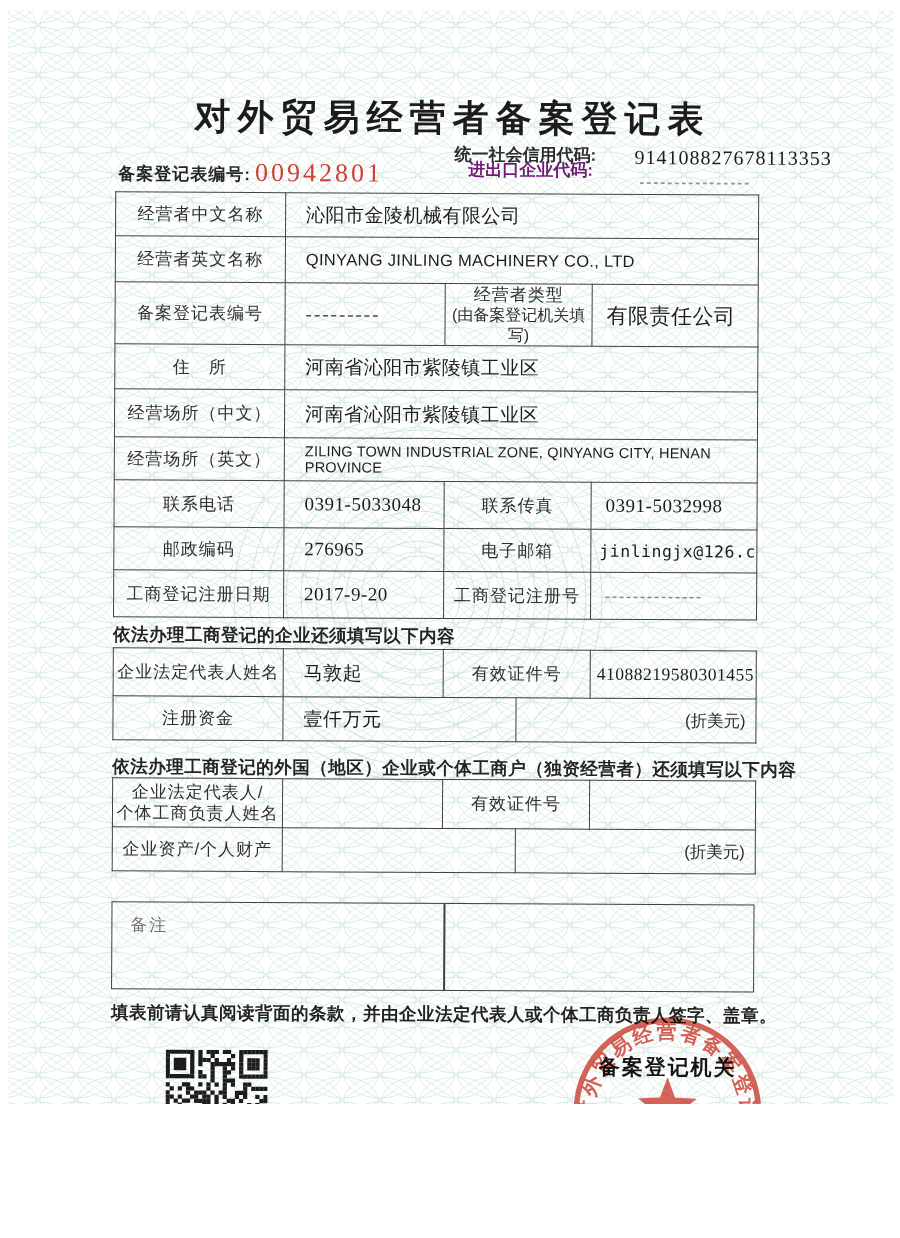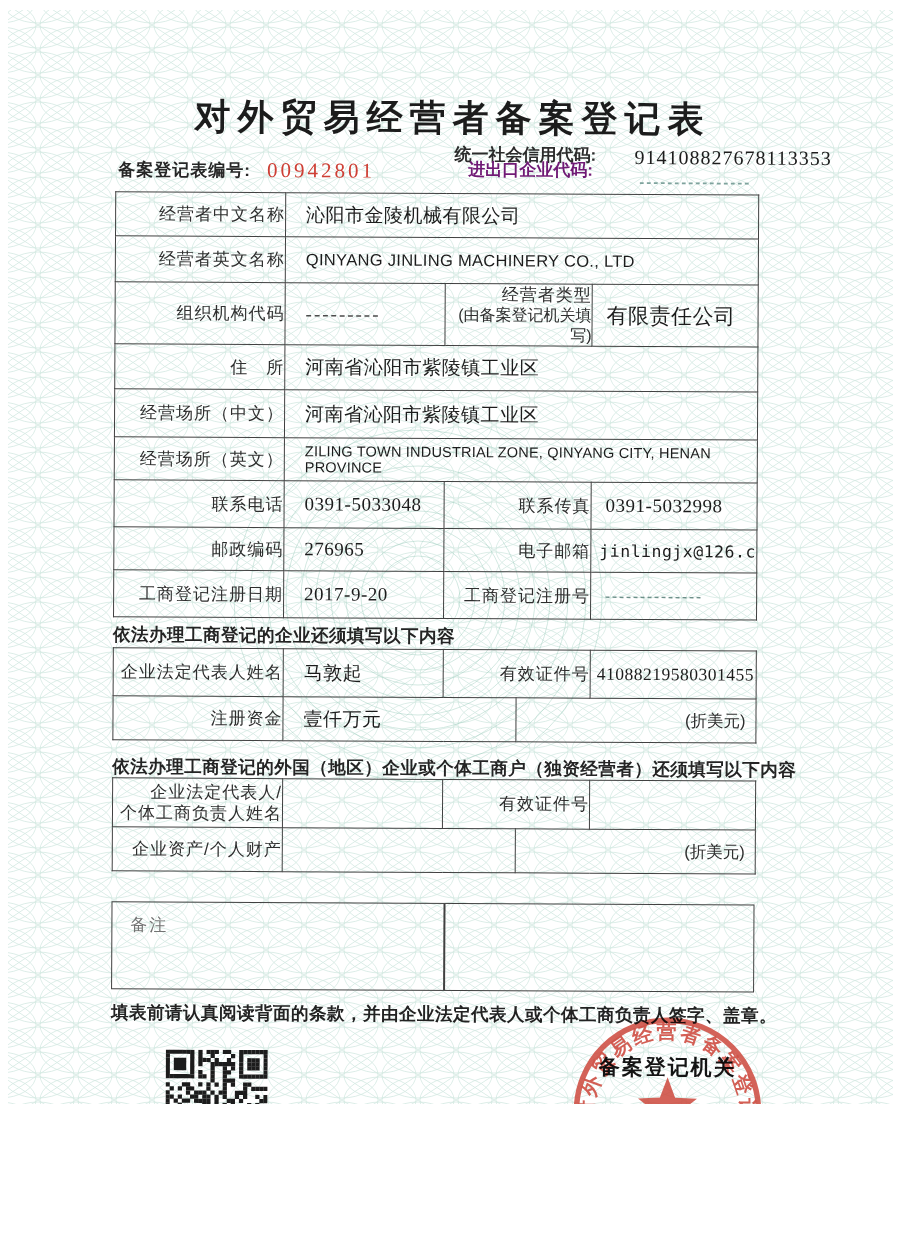--- a/index.html
+++ b/index.html
@@ -6,30 +6,30 @@
   html,body{width:900px;height:1238px;overflow:hidden;background:#fff}
   body{font-family:"Liberation Sans","DejaVu Sans",sans-serif;color:#222}
   .page{position:relative;width:900px;height:1104px;background:#fff;overflow:hidden}
   .bg{position:absolute;left:0;top:0;z-index:0}
   .content{position:absolute;left:0;top:0;width:900px;height:1238px;z-index:1;
            transform:rotate(.3deg);transform-origin:450px 620px}
   .title{position:absolute;left:0;top:94px;width:900px;text-align:center;
          font-size:36px;font-weight:bold;letter-spacing:7px;color:#1c1c1c}
   .regno{position:absolute;left:116px;top:159px;font-size:17px;font-weight:bold;color:#262626;letter-spacing:1px}
   .regno .num{color:#ce3f35;font-family:"Liberation Serif","DejaVu Serif",serif;font-weight:normal;
-              font-size:21px;letter-spacing:3px;margin-left:16px;vertical-align:-1px}
+              font-size:26px;letter-spacing:3px;margin-left:4px;vertical-align:-1px}
   .code-l1{position:absolute;left:452px;top:143px;font-size:17px;font-weight:bold;color:#2b2b2b}
   .code-l2{position:absolute;left:466px;top:158px;font-size:17px;font-weight:bold;color:#701a75}
   .code-val{position:absolute;left:632px;top:145px;font-family:"Liberation Serif","DejaVu Serif",serif;
             font-size:20px;letter-spacing:1px;color:#1d1d1d}
   .code-dash{position:absolute;left:637px;top:172px;font-size:15px;letter-spacing:2px;
              color:#7fa39d;font-weight:bold}
   table{border-collapse:collapse;table-layout:fixed;position:absolute;background:transparent}
   td{border:1.5px solid #414141;overflow:hidden;vertical-align:middle}
-  .lab{text-align:right;font-size:17px;color:#2e2e2e;letter-spacing:1px;line-height:1.25}
+  .lab{text-align:center;font-size:17px;color:#2e2e2e;letter-spacing:1px;line-height:1.25}
   .lab .sub{font-size:16px;letter-spacing:0}
   .val{font-family:"Liberation Serif","DejaVu Serif",serif;font-size:19px;color:#1c1c1c;
        padding-left:20px;letter-spacing:.5px}
   .val.en{font-family:"Liberation Sans","DejaVu Sans",sans-serif;font-size:16.5px;letter-spacing:.3px}
   .val.en2{font-family:"Liberation Sans","DejaVu Sans",sans-serif;font-size:14.5px;letter-spacing:.2px}
   .val.mono{font-family:"DejaVu Sans Mono","Liberation Mono",monospace;font-size:16.5px}
   .val.dash{color:#4c4c4c;letter-spacing:2px;font-weight:bold}
   .val.dash2{color:#6d8f89;letter-spacing:2px;font-weight:bold;font-size:15px}
   .val.num{letter-spacing:.5px}
   .usd{font-size:16.5px;color:#2e2e2e;text-align:right;padding-right:10px}
@@ -111,21 +111,21 @@
       <tbody>
           <tr style="height:44px">
         <td class="lab">经营者中文名称</td>
         <td class="val" colspan="3">沁阳市金陵机械有限公司</td>
       </tr>
       <tr style="height:46px">
         <td class="lab">经营者英文名称</td>
         <td class="val en" colspan="3">QINYANG JINLING MACHINERY CO., LTD</td>
       </tr>
       <tr style="height:49px">
-        <td class="lab">组织机构代码</td>
+        <td class="lab">备案登记表编号</td>
         <td class="val dash">---------</td>
         <td class="lab">
           <div>经营者类型</div>
           <div class="sub">(由备案登记机关填写)</div>
         </td>
         <td class="val" style="padding-left:14px;font-size:21px">有限责任公司</td>
       </tr>
       <tr style="height:45px">
         <td class="lab">住　所</td>
         <td class="val" colspan="3">河南省沁阳市紫陵镇工业区</td>

